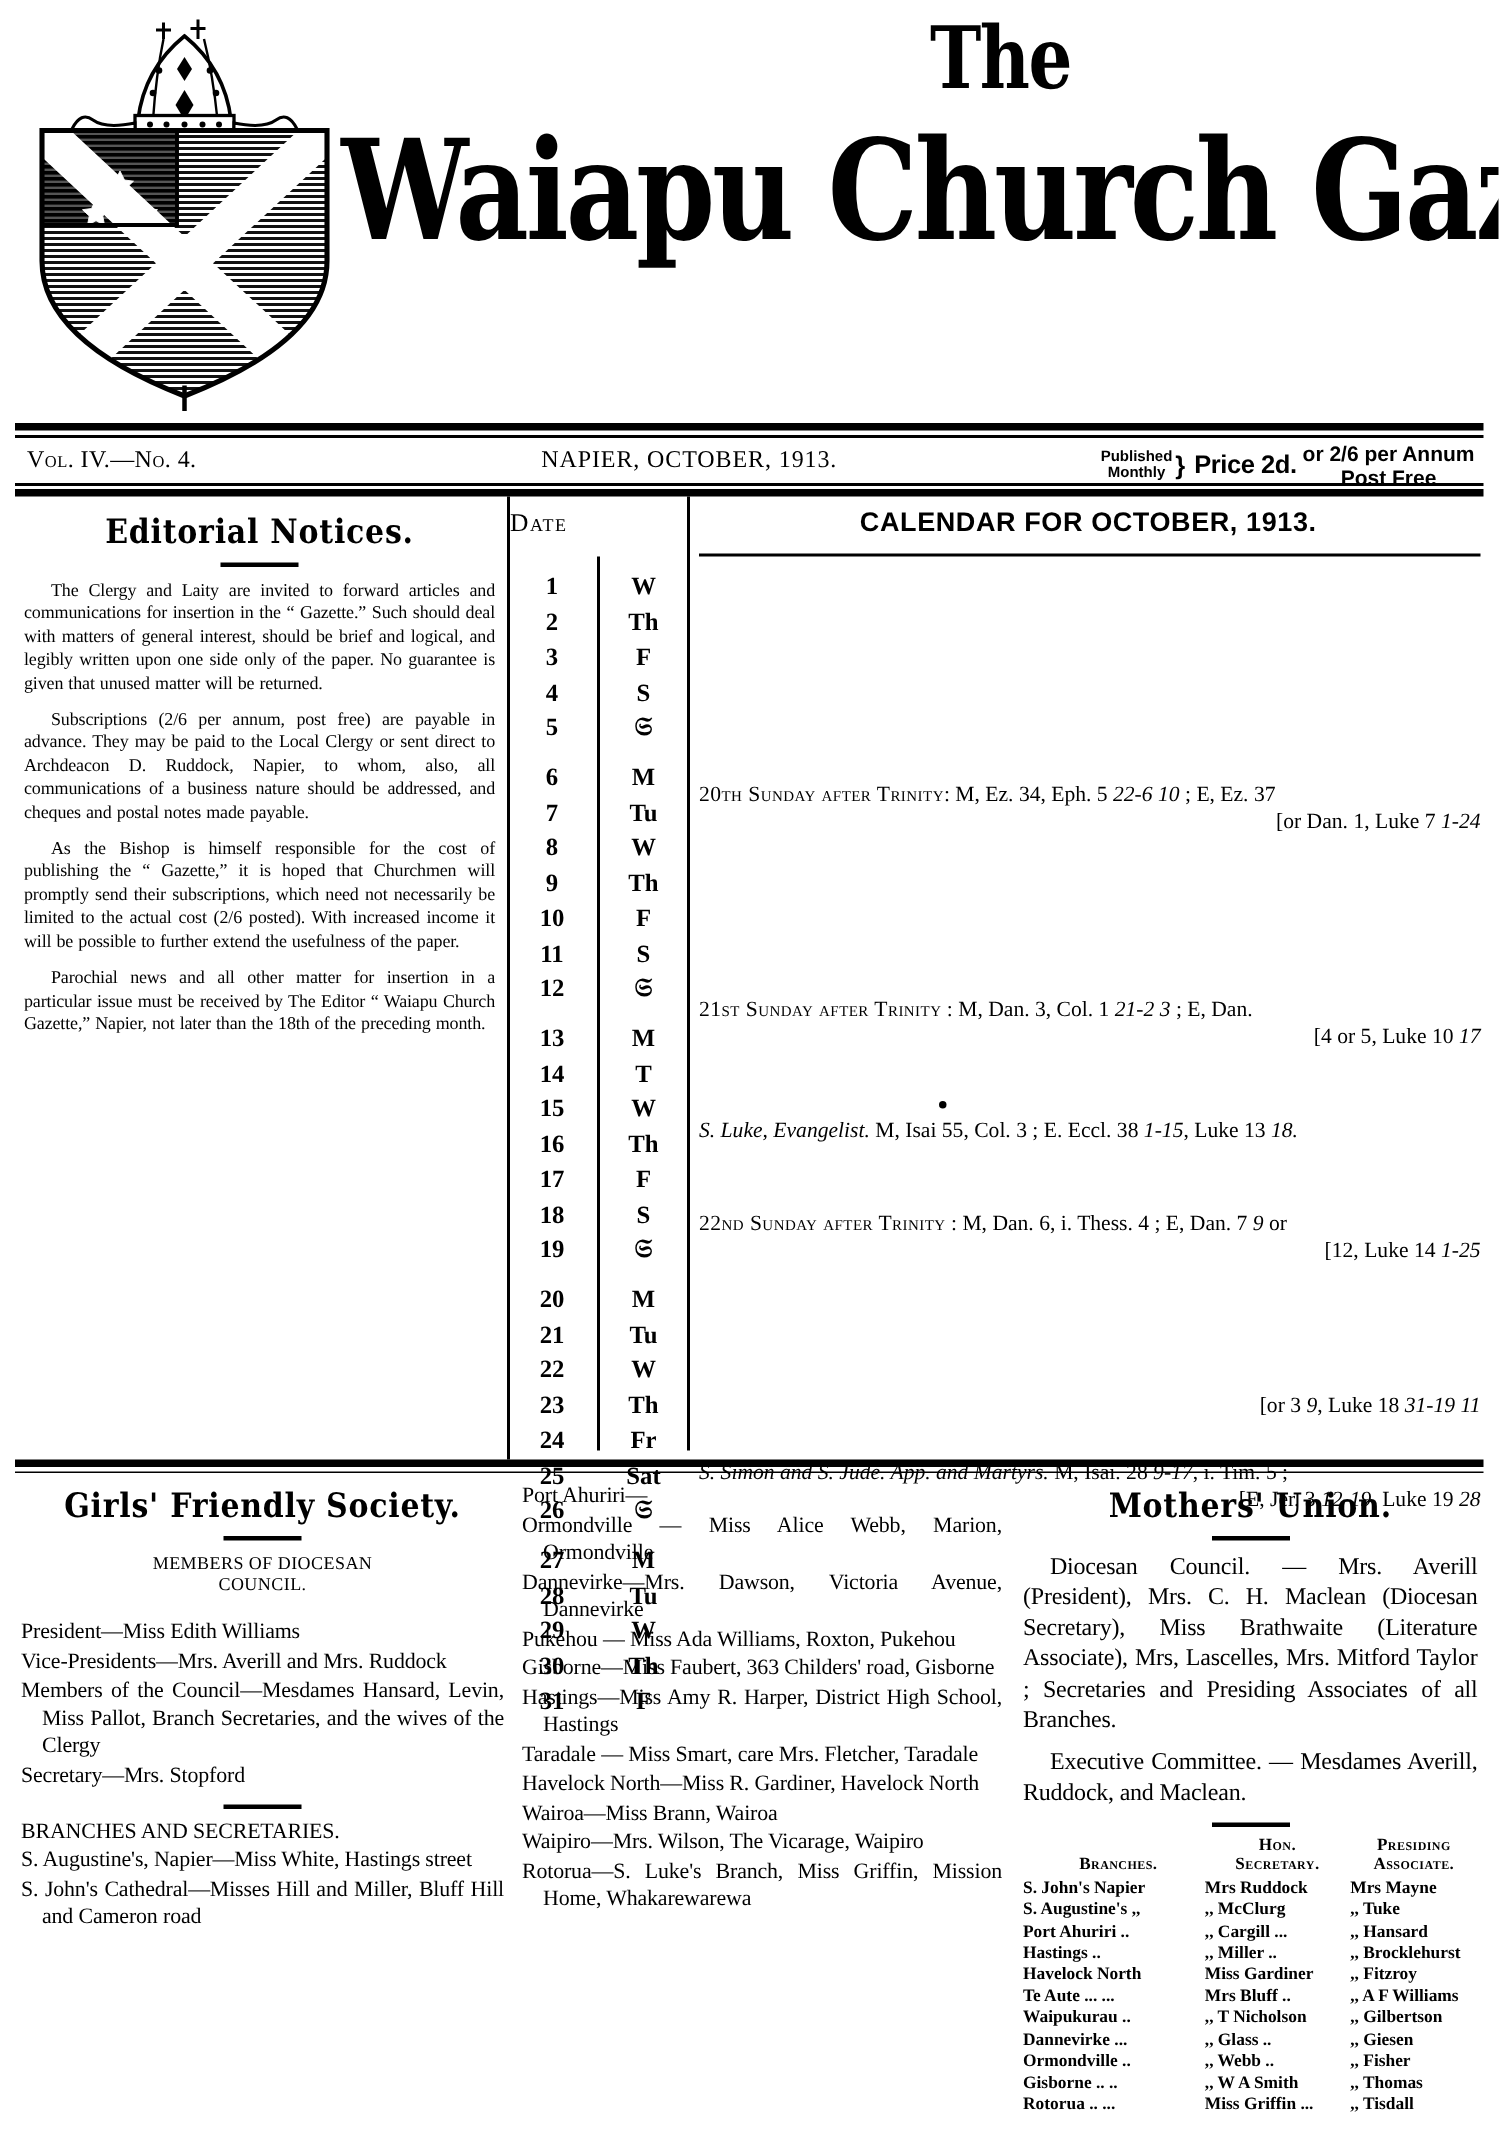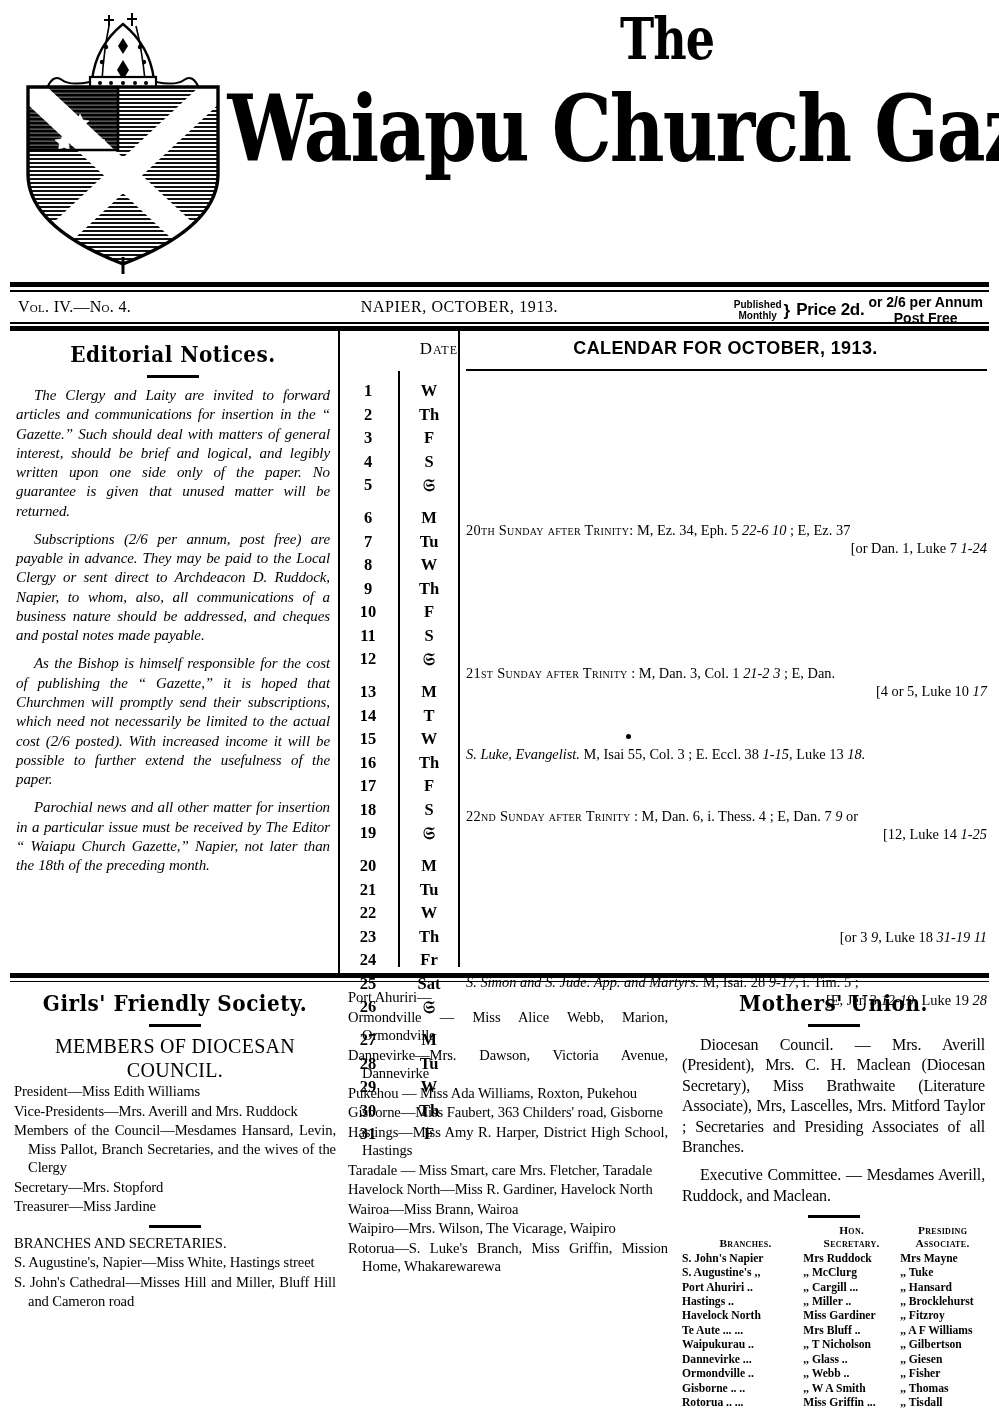--- a/index.html
+++ b/index.html
@@ -163,46 +163,45 @@
     transform: scaleY(1.12);
     transform-origin: top center;
   }
   .head-underline {
     width: 52px;
     height: 3px;
     background: #000;
     margin: 10px auto 8px auto;
   }
   .ed-para {
-    font-size: 15px;
+    font-size: 12px;
     line-height: 1.285;
     text-align: justify;
     text-indent: 18px;
     margin: 0 0 9px 0;
     letter-spacing: -0.1px;
     word-spacing: 0.5px;
-    font-style: italic;
   }
 
   
   .col-calendar {
     flex: 1;
     position: relative;
     box-sizing: border-box;
   }
   .cal-head {
     position: relative;
     height: 36px;
   }
   .date-head {
     position: absolute;
     left: 0;
     width: 118px;
     top: 8px;
-    text-align: right;
+    text-align: left;
     font-variant: small-caps;
     font-size: 17px;
     letter-spacing: 1px;
   }
   .cal-head-title {
     position: absolute;
     left: 122px;
     right: 0;
     top: 7px;
     text-align: center;
@@ -306,23 +305,23 @@
     position: relative;
     display: flex;
     height: 400px;
   }
   .col-b1 { width: 334px; padding: 6px 8px 0 4px; box-sizing: border-box; }
   .col-b2 { width: 330px; padding: 6px 6px 0 4px; box-sizing: border-box; }
   .col-b3 { flex: 1; padding: 6px 4px 0 8px; box-sizing: border-box; }
 
   .caps-head {
     text-align: center;
-    font-size: 20px;
+    font-size: 12px;
     line-height: 1.18;
-    margin: 6px 0 0 0;
+    margin: 6px 0 16px 0;
     letter-spacing: 0.3px;
   }
   .list-line {
     font-size: 14.6px;
     line-height: 1.27;
     text-indent: -14px;
     padding-left: 14px;
     margin: 0 0 1px 0;
     text-align: justify;
     letter-spacing: -0.1px;
@@ -660,21 +659,20 @@
       <div class="head-fraktur">Girls' Friendly Society.</div>
       <div class="head-underline"></div>
       <div class="caps-head">
         <div>MEMBERS OF DIOCESAN</div>
         <div>COUNCIL.</div>
       </div>
       <p class="list-line">President—Miss Edith Williams</p>
       <p class="list-line">Vice-Presidents—Mrs. Averill and Mrs. Ruddock</p>
       <p class="list-line">Members of the Council—Mesdames Hansard, Levin, Miss Pallot, Branch Secretaries, and the wives of the Clergy</p>
       <p class="list-line">Secretary—Mrs. Stopford</p>
-      <p class="list-line">Treasurer—Miss Jardine</p>
       <div class="sec-rule"></div>
       <p class="list-line nohang">BRANCHES AND SECRETARIES.</p>
       <p class="list-line">S. Augustine's, Napier—Miss White, Hastings street</p>
       <p class="list-line">S. John's Cathedral—Misses Hill and Miller, Bluff Hill and Cameron road</p>
     </div>
 
     <div class="col-b2">
       <div id="branch-col2">
           <p class="list-line">Port Ahuriri—</p>
           <p class="list-line">Ormondville — Miss Alice Webb, Marion, Ormondville</p>

